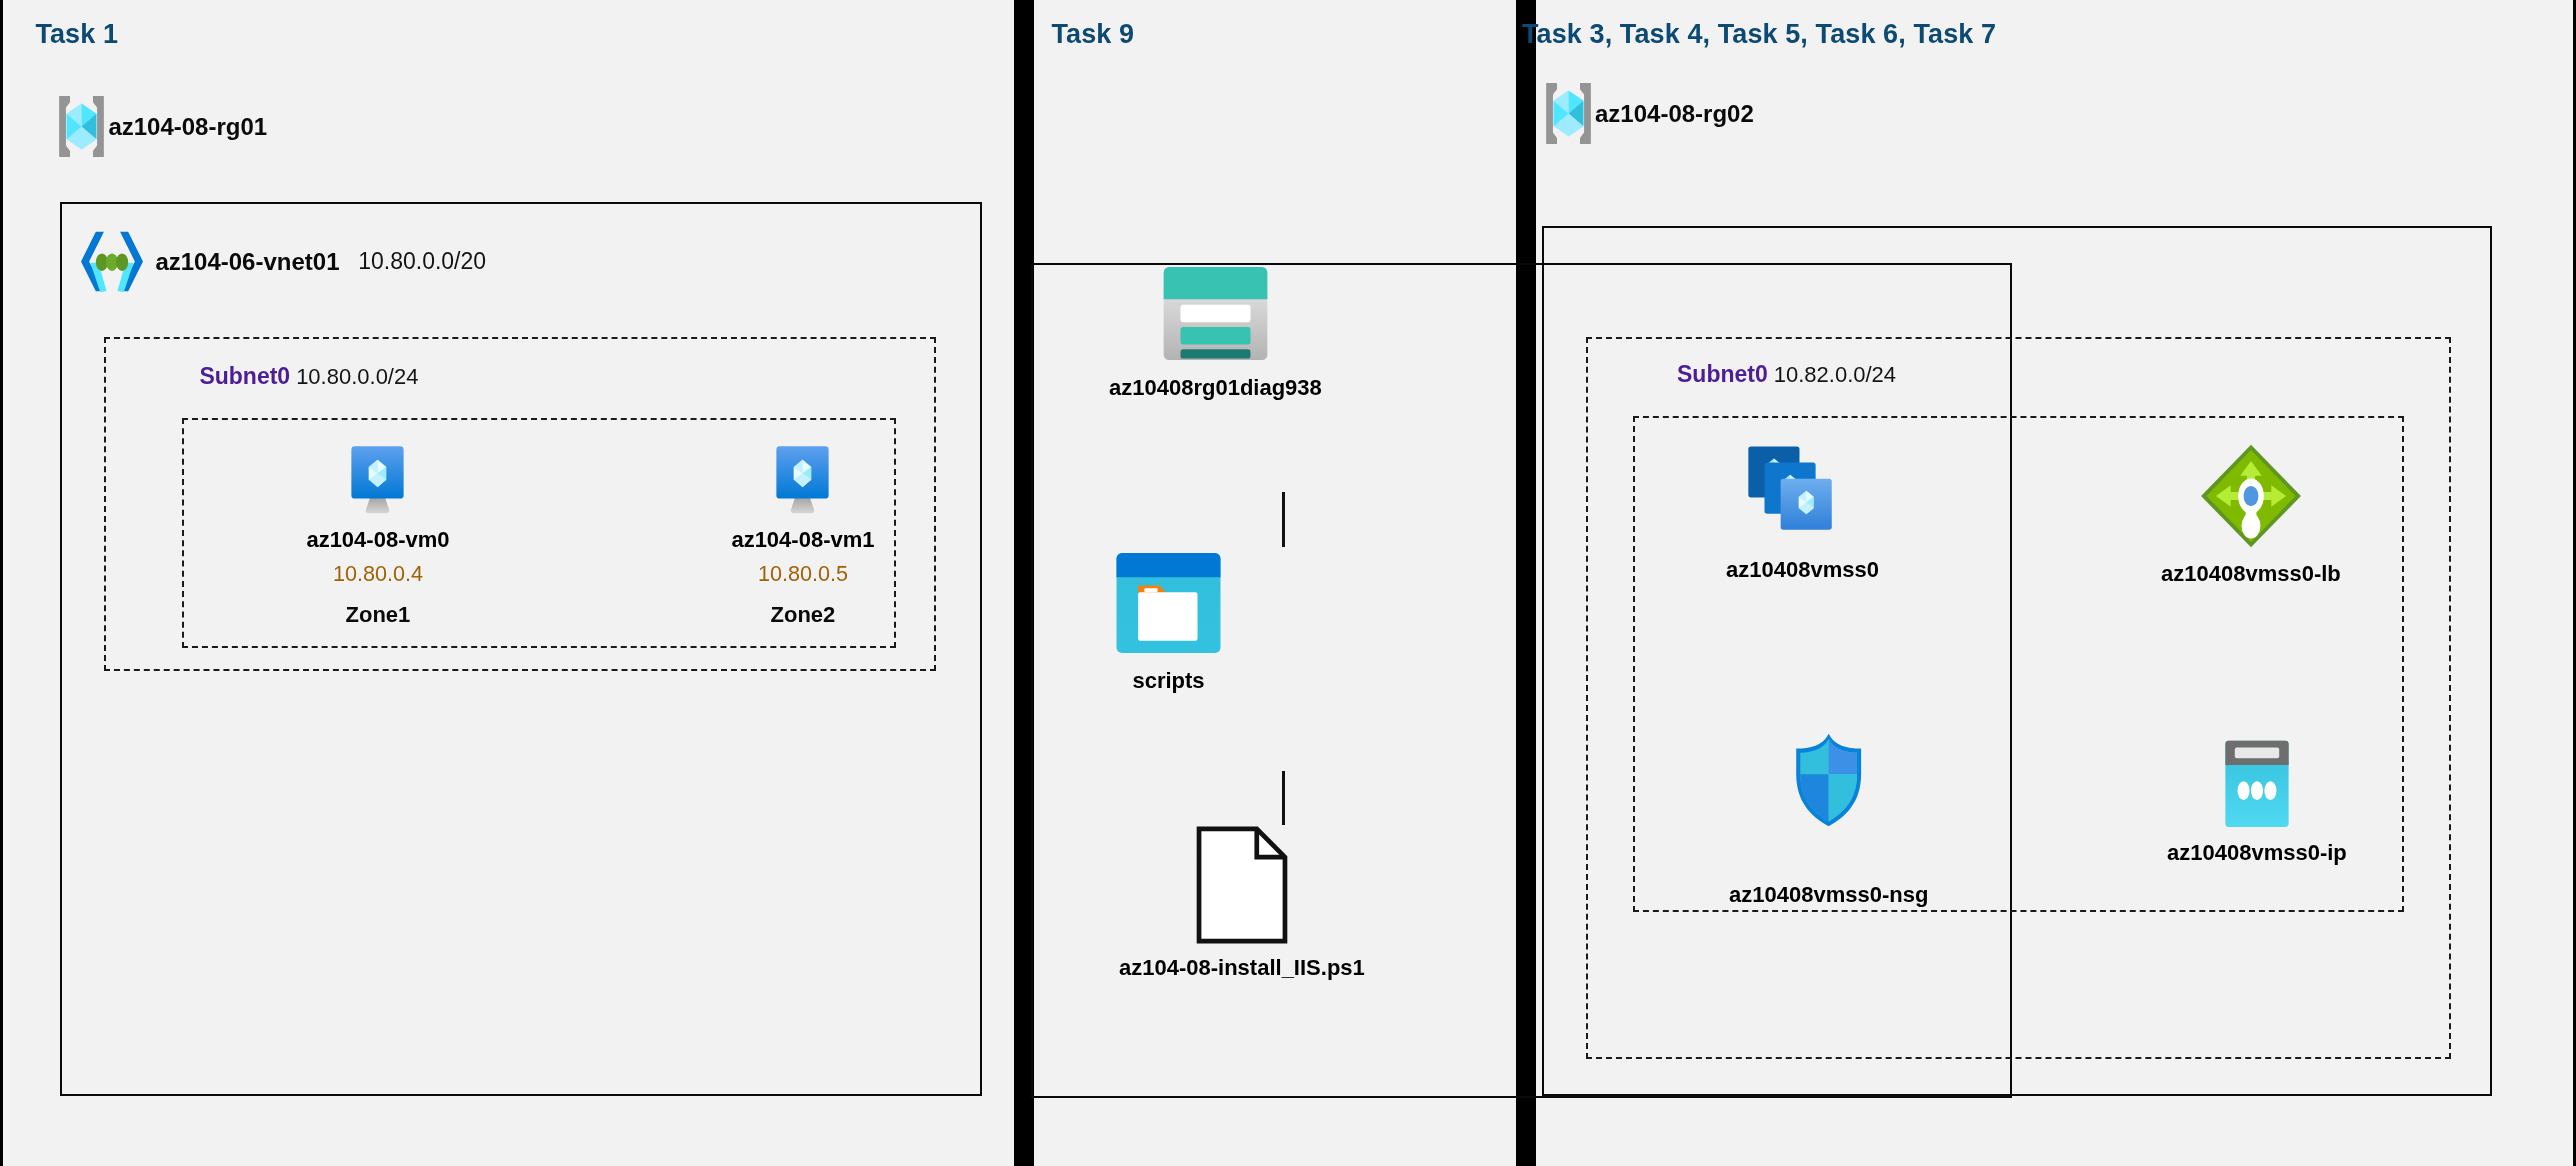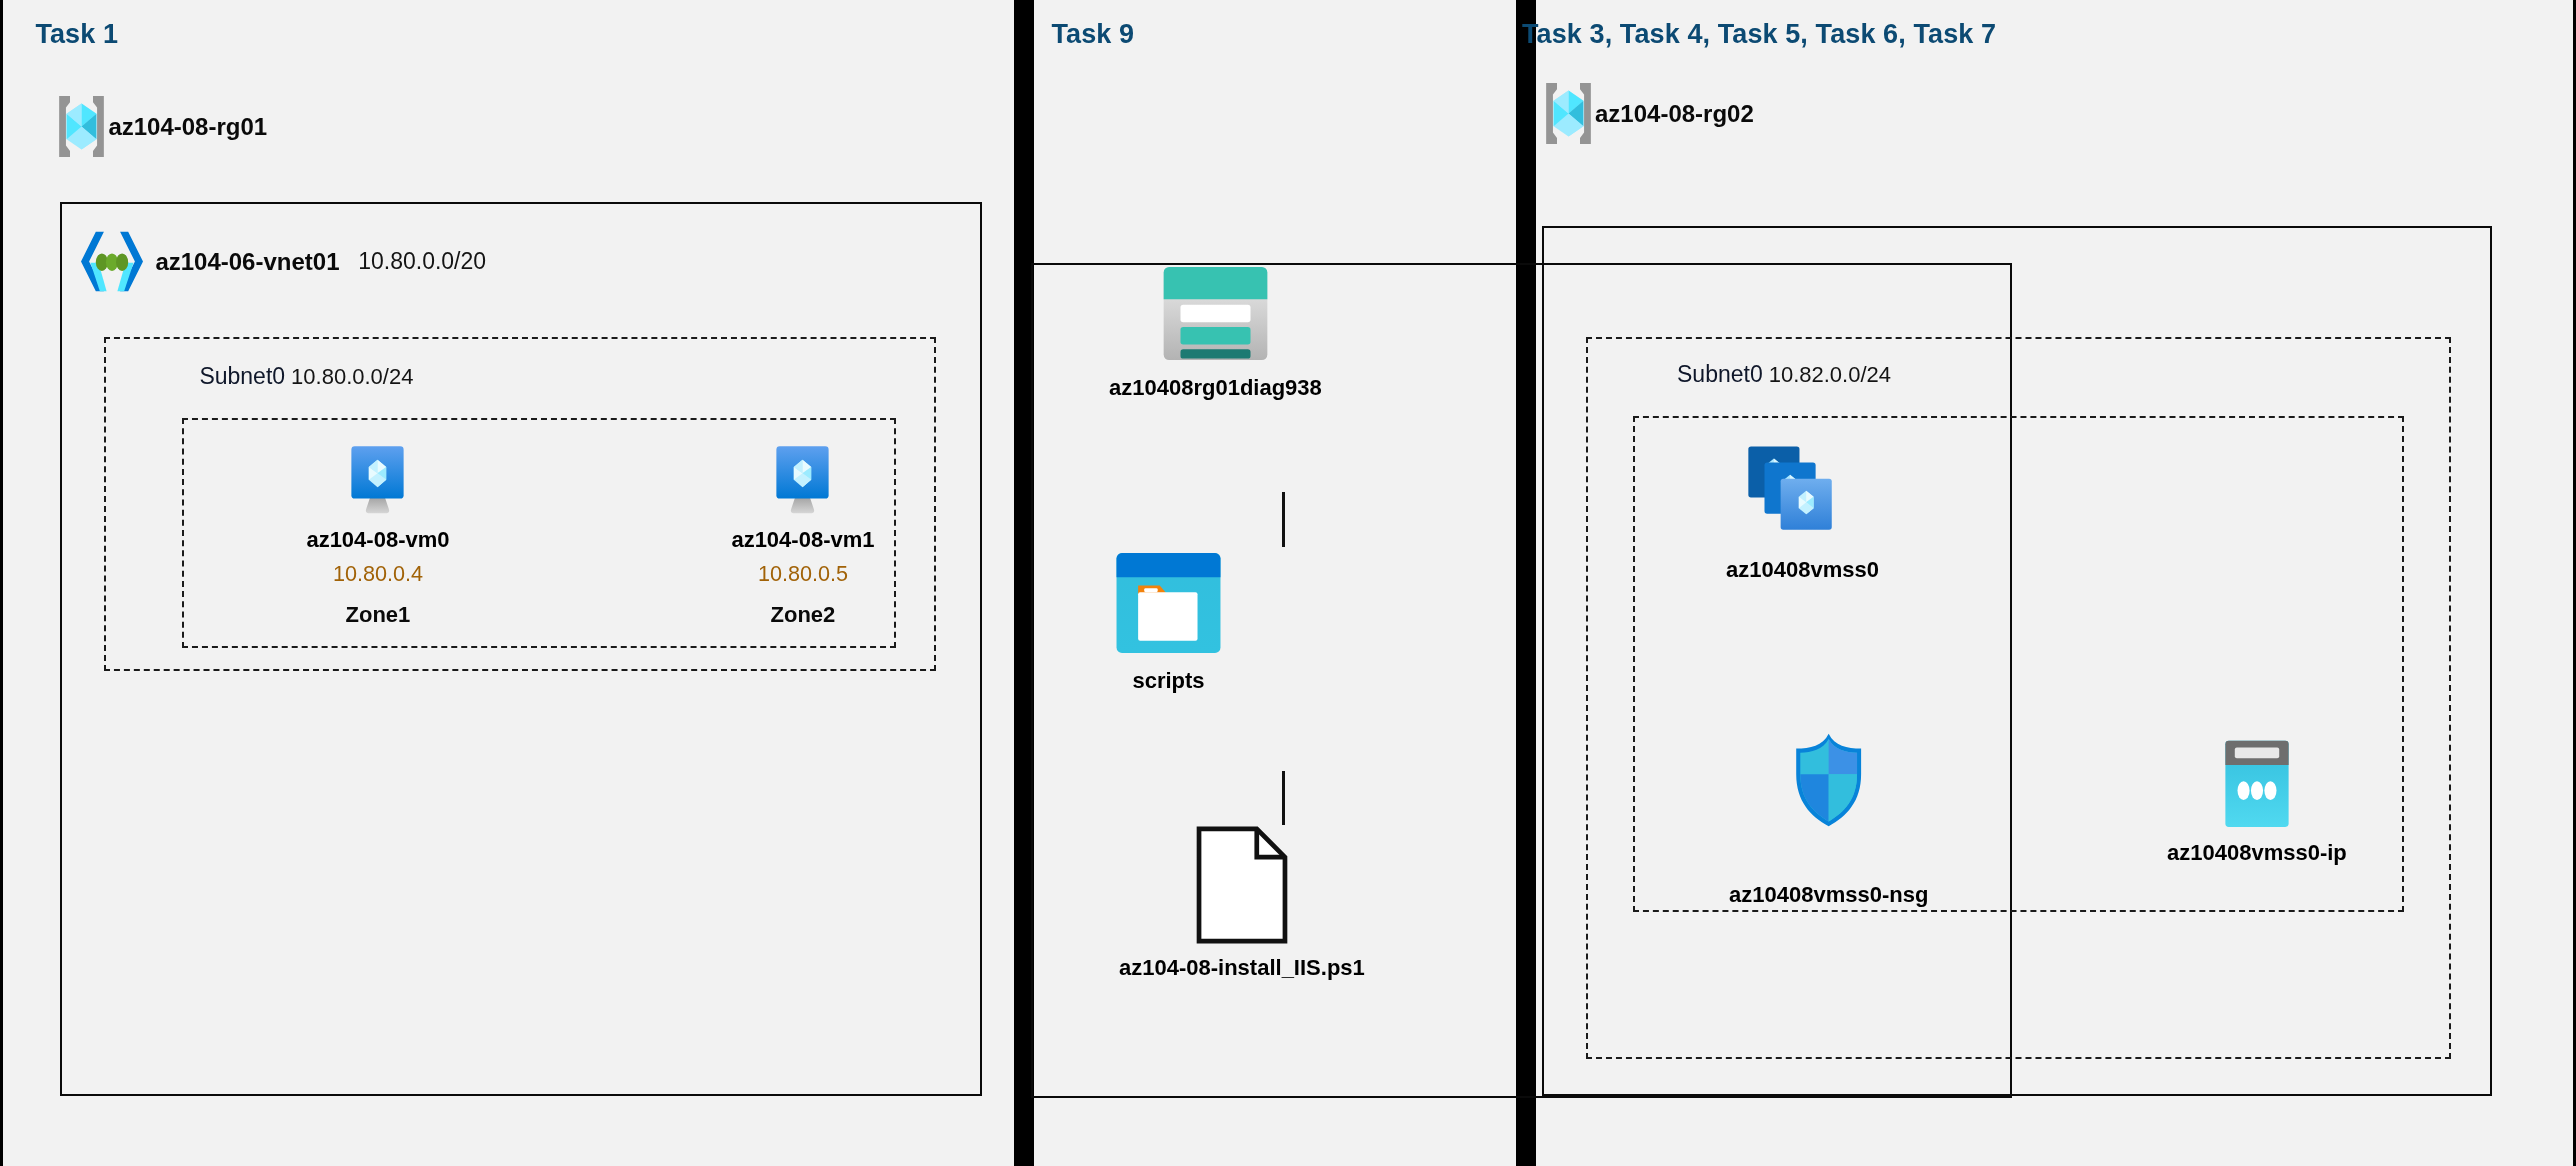--- a/index.html
+++ b/index.html
@@ -65,21 +65,21 @@
   .vnet-row{position:absolute;display:flex;align-items:center;gap:12px;}
   #vnet-row-1{left:78px;top:229px;}
   #vnet-row-2{left:54px;top:253px;}
   .vnet-name{font-size:24px;font-weight:bold;color:#0a0a0a;white-space:nowrap;}
   .vnet-cidr{font-size:23px;font-weight:normal;color:#141414;white-space:nowrap;margin-left:6.7px;}
 
   
   .subnet-label{position:absolute;white-space:nowrap;}
   #subnet-label-1{left:196px;top:363px;}
   #subnet-label-2{left:169px;top:361px;}
-  .subnet-name{font-size:23px;font-weight:normal;color:#0f172a;}
+  .subnet-name{font-size:23px;font-weight:bold;color:#4c1d95;}
   .subnet-cidr{font-size:22px;font-weight:normal;color:#141414;margin-left:6px;}
 
   
   .node{position:absolute;display:flex;flex-direction:column;align-items:center;}
   .node-label{font-size:22px;font-weight:bold;color:#000000;white-space:nowrap;margin-top:10.8px;text-align:center;}
   .node-sub{font-size:21.6px;font-weight:normal;color:#a16207;white-space:nowrap;margin-top:8px;text-align:center;}
   .node-zone{font-size:22px;font-weight:bold;color:#0a0a0a;white-space:nowrap;margin-top:15px;text-align:center;}
 
   
   #node-vm0{left:303px;top:445px;}
@@ -335,20 +335,38 @@
         <path d="M88 68 L99 77 L99 94 L88 103 L77 94 L77 77 Z" fill="#C3F1FF"></path>
         <path d="M88 68 L99 77 L88 85 Z" fill="#E8FBFF"></path>
         <path d="M88 85 L99 77 L99 94 Z" fill="#9CEBFF"></path>
         <path d="M88 85 L99 94 L88 103 Z" fill="#C3F1FF"></path>
         <path d="M77 77 L88 85 L77 94 Z" fill="#E8FBFF"></path>
       </svg>
     </span>
     <span class="node-label">az10408vmss0</span>
   </div>
 
+  <div class="node" id="node-lb">
+    <span>
+      <svg width="108" height="108" viewBox="0 0 160 160">
+        <path d="M80 4 L154 80 L80 156 L6 80 Z" fill="#5E9624"></path>
+        <path d="M80 12 L146 80 L80 148 L14 80 Z" fill="#7FBA00"></path>
+        <g fill="#B4EC36">
+          <path d="M80 28 L96 50 H86 V76 H74 V50 H64 Z"></path>
+          <path d="M132 80 L110 96 V86 H84 V74 H110 V64 Z"></path>
+          <path d="M28 80 L50 64 V74 H76 V86 H50 V96 Z"></path>
+        </g>
+        <ellipse cx="80" cy="80" rx="19" ry="26" fill="#ffffff"></ellipse>
+        <ellipse cx="80" cy="124" rx="14" ry="19" fill="#ffffff"></ellipse>
+        <rect x="72" y="96" width="16" height="26" fill="#ffffff"></rect>
+        <ellipse cx="80" cy="80" rx="11" ry="15" fill="#5197E0"></ellipse>
+      </svg>
+    </span>
+    <span class="node-label">az10408vmss0-lb</span>
+  </div>
 
   <div class="node" id="node-nsg">
     <span>
       <svg width="78" height="98" viewBox="0 0 115 145">
         <path d="M57 4 C66 22 84 26 105 26 L105 64 C105 104 84 126 57 141
                  C30 126 9 104 9 64 L9 26 C30 26 48 22 57 4 Z" fill="#0883D9"></path>
         <path d="M57 12 C66 28 82 32 99 32 L99 64 C99 101 80 120 57 134
                  C34 120 15 101 15 64 L15 32 C32 32 48 28 57 12 Z" fill="#32BEDD"></path>
         <path d="M57 12 C66 28 82 32 99 32 L99 64 L57 64 Z" fill="#3C91E6"></path>
         <path d="M15 64 L57 64 L57 134 C34 120 15 101 15 64 Z" fill="#1F86DE"></path>

